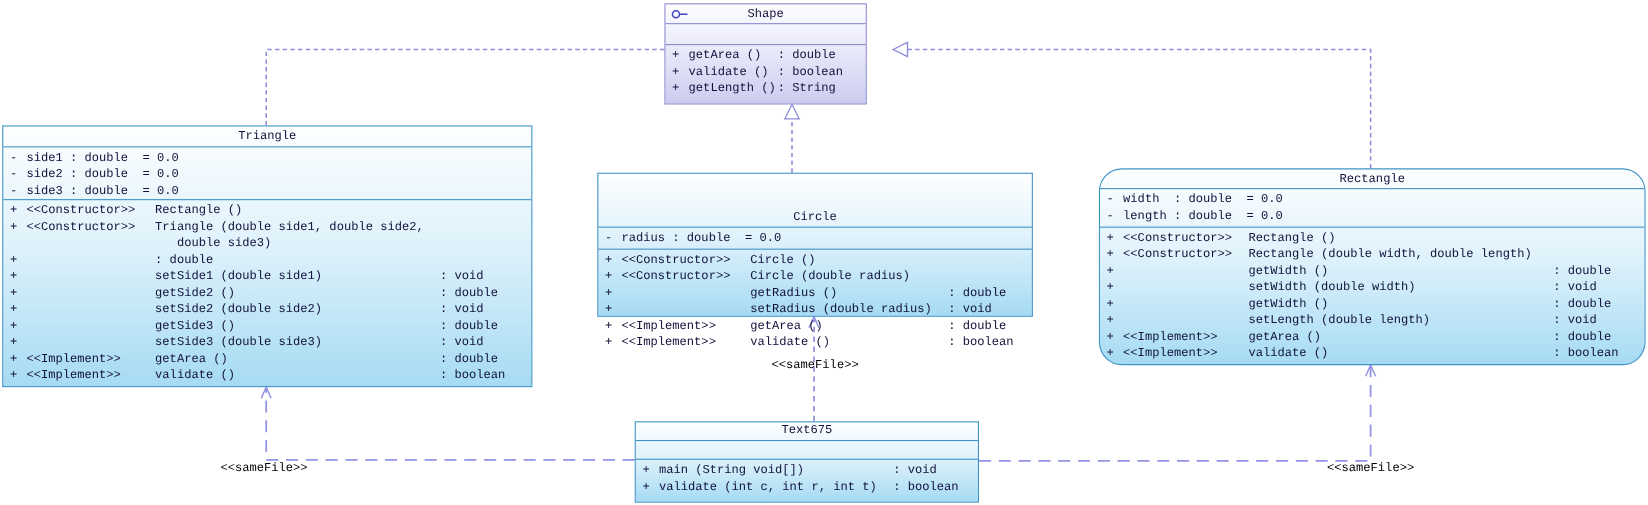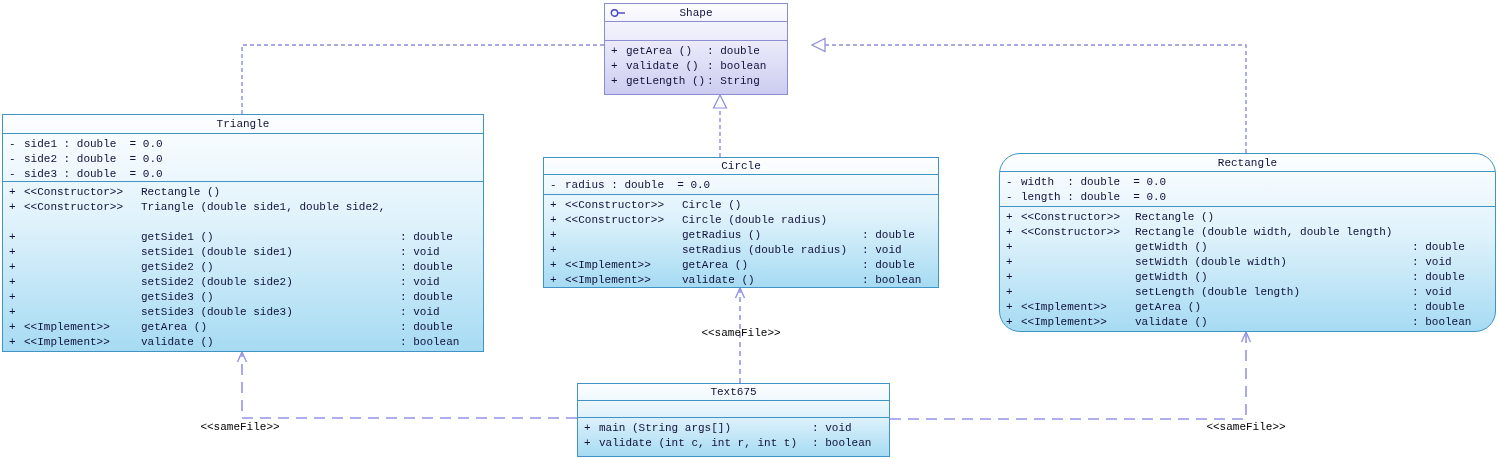--- a/index.html
+++ b/index.html
@@ -118,33 +118,33 @@
       <div class="uml-class" style="left: 2px; top: 114px; width: 482px; height: 238px;">
         <div class="uml-title" style="height: 19px; line-height: 19px;"><span>Triangle</span></div>
         <div class="uml-attrs" style="height: 48px;">
           <div class="uml-row"><span class="col-vis">-</span><span class="col-name">side1 : double  = 0.0</span></div>
           <div class="uml-row"><span class="col-vis">-</span><span class="col-name">side2 : double  = 0.0</span></div>
           <div class="uml-row"><span class="col-vis">-</span><span class="col-name">side3 : double  = 0.0</span></div>
         </div>
         <div class="uml-methods">
           <div class="uml-row"><span class="col-vis">+</span><span class="col-stereo" style="width: 117px;">&lt;&lt;Constructor&gt;&gt;</span><span class="col-name">Rectangle ()</span><span class="col-type" style="width: 79px;"></span></div>
           <div class="uml-row"><span class="col-vis">+</span><span class="col-stereo" style="width: 117px;">&lt;&lt;Constructor&gt;&gt;</span><span class="col-name">Triangle (double side1, double side2,</span><span class="col-type" style="width: 79px;"></span></div>
-          <div class="uml-row"><span class="col-vis"></span><span class="col-stereo" style="width: 117px;"></span><span class="col-type" style="width: 79px;"></span></div>
-          <div class="uml-row"><span class="col-vis">+</span><span class="col-stereo" style="width: 117px;"></span><span class="col-name">getSide1 ()</span><span class="col-type" style="width: 79px;">: double</span></div>
+          <div class="uml-row"><span class="col-vis"></span><span class="col-stereo" style="width: 117px;"></span><span class="col-name">   double side3)</span><span class="col-type" style="width: 79px;"></span></div>
+          <div class="uml-row"><span class="col-vis">+</span><span class="col-stereo" style="width: 117px;"></span><span class="col-type" style="width: 79px;">: double</span></div>
           <div class="uml-row"><span class="col-vis">+</span><span class="col-stereo" style="width: 117px;"></span><span class="col-name">setSide1 (double side1)</span><span class="col-type" style="width: 79px;">: void</span></div>
           <div class="uml-row"><span class="col-vis">+</span><span class="col-stereo" style="width: 117px;"></span><span class="col-name">getSide2 ()</span><span class="col-type" style="width: 79px;">: double</span></div>
           <div class="uml-row"><span class="col-vis">+</span><span class="col-stereo" style="width: 117px;"></span><span class="col-name">setSide2 (double side2)</span><span class="col-type" style="width: 79px;">: void</span></div>
           <div class="uml-row"><span class="col-vis">+</span><span class="col-stereo" style="width: 117px;"></span><span class="col-name">getSide3 ()</span><span class="col-type" style="width: 79px;">: double</span></div>
           <div class="uml-row"><span class="col-vis">+</span><span class="col-stereo" style="width: 117px;"></span><span class="col-name">setSide3 (double side3)</span><span class="col-type" style="width: 79px;">: void</span></div>
           <div class="uml-row"><span class="col-vis">+</span><span class="col-stereo" style="width: 117px;">&lt;&lt;Implement&gt;&gt;</span><span class="col-name">getArea ()</span><span class="col-type" style="width: 79px;">: double</span></div>
           <div class="uml-row"><span class="col-vis">+</span><span class="col-stereo" style="width: 117px;">&lt;&lt;Implement&gt;&gt;</span><span class="col-name">validate ()</span><span class="col-type" style="width: 79px;">: boolean</span></div>
         </div>
       </div>
       <div class="uml-class" style="left: 543px; top: 157px; width: 396px; height: 131px;">
-        <div class="uml-title" style="height: 17px; line-height: 17px;"><span>Circle</span></div>
+        <div class="uml-title" style="height: 17px; line-height: 17px; margin-top: 32px;"><span>Circle</span></div>
         <div class="uml-attrs" style="height: 20px;">
           <div class="uml-row"><span class="col-vis">-</span><span class="col-name">radius : double  = 0.0</span></div>
         </div>
         <div class="uml-methods">
           <div class="uml-row"><span class="col-vis">+</span><span class="col-stereo" style="width: 117px;">&lt;&lt;Constructor&gt;&gt;</span><span class="col-name">Circle ()</span><span class="col-type" style="width: 72px;"></span></div>
           <div class="uml-row"><span class="col-vis">+</span><span class="col-stereo" style="width: 117px;">&lt;&lt;Constructor&gt;&gt;</span><span class="col-name">Circle (double radius)</span><span class="col-type" style="width: 72px;"></span></div>
           <div class="uml-row"><span class="col-vis">+</span><span class="col-stereo" style="width: 117px;"></span><span class="col-name">getRadius ()</span><span class="col-type" style="width: 72px;">: double</span></div>
           <div class="uml-row"><span class="col-vis">+</span><span class="col-stereo" style="width: 117px;"></span><span class="col-name">setRadius (double radius)</span><span class="col-type" style="width: 72px;">: void</span></div>
           <div class="uml-row"><span class="col-vis">+</span><span class="col-stereo" style="width: 117px;">&lt;&lt;Implement&gt;&gt;</span><span class="col-name">getArea ()</span><span class="col-type" style="width: 72px;">: double</span></div>
           <div class="uml-row"><span class="col-vis">+</span><span class="col-stereo" style="width: 117px;">&lt;&lt;Implement&gt;&gt;</span><span class="col-name">validate ()</span><span class="col-type" style="width: 72px;">: boolean</span></div>
@@ -164,21 +164,21 @@
           <div class="uml-row"><span class="col-vis">+</span><span class="col-stereo" style="width: 114px;"></span><span class="col-name">getWidth ()</span><span class="col-type" style="width: 79px;">: double</span></div>
           <div class="uml-row"><span class="col-vis">+</span><span class="col-stereo" style="width: 114px;"></span><span class="col-name">setLength (double length)</span><span class="col-type" style="width: 79px;">: void</span></div>
           <div class="uml-row"><span class="col-vis">+</span><span class="col-stereo" style="width: 114px;">&lt;&lt;Implement&gt;&gt;</span><span class="col-name">getArea ()</span><span class="col-type" style="width: 79px;">: double</span></div>
           <div class="uml-row"><span class="col-vis">+</span><span class="col-stereo" style="width: 114px;">&lt;&lt;Implement&gt;&gt;</span><span class="col-name">validate ()</span><span class="col-type" style="width: 79px;">: boolean</span></div>
         </div>
       </div>
       <div class="uml-class" style="left: 577px; top: 383px; width: 313px; height: 74px;">
         <div class="uml-title" style="height: 17px; line-height: 17px;"><span>Text675</span></div>
         <div class="uml-attrs" style="height: 17px;"></div>
         <div class="uml-methods">
-          <div class="uml-row"><span class="col-vis">+</span><span class="col-name">main (String args[])</span><span class="col-type" style="width: 73px;">: void</span></div>
+          <div class="uml-row"><span class="col-vis">+</span><span class="col-name">main (String void[])</span><span class="col-type" style="width: 73px;">: void</span></div>
           <div class="uml-row"><span class="col-vis">+</span><span class="col-name">validate (int c, int r, int t)</span><span class="col-type" style="width: 73px;">: boolean</span></div>
         </div>
       </div>
     </div>
   <div id="labels">
       <div class="conn-label" style="left: 741px; top: 333px; color: rgb(0, 0, 0);">&lt;&lt;sameFile&gt;&gt;</div>
       <div class="conn-label" style="left: 240px; top: 427px; color: rgb(0, 0, 0);">&lt;&lt;sameFile&gt;&gt;</div>
       <div class="conn-label" style="left: 1246px; top: 427px; color: rgb(0, 0, 0);">&lt;&lt;sameFile&gt;&gt;</div>
     </div>
 </div>

